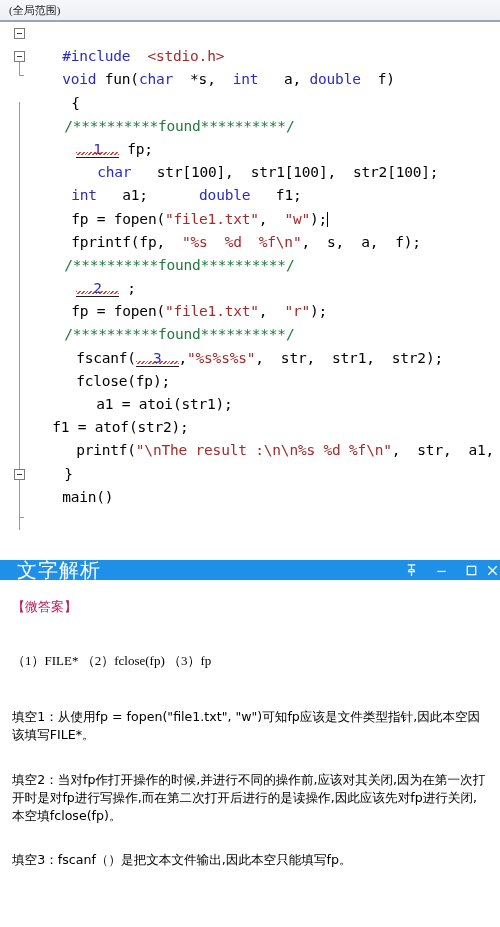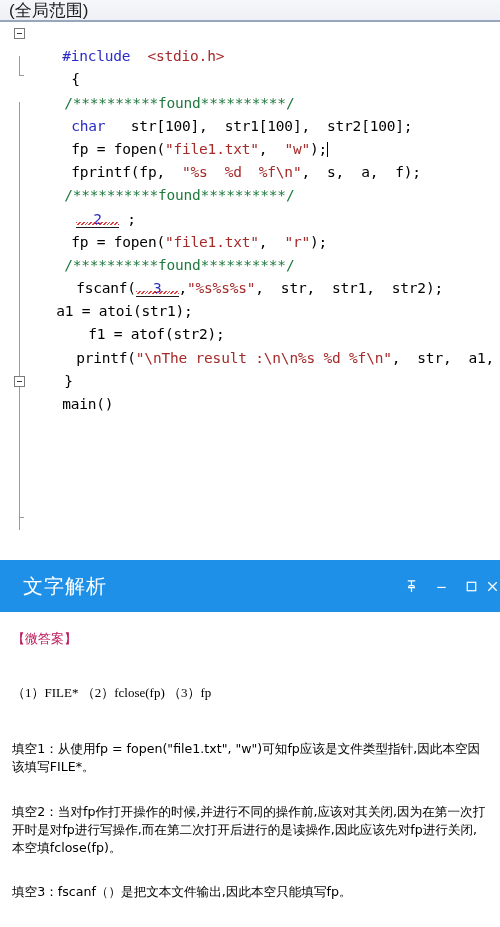--- a/index.html
+++ b/index.html
@@ -17,23 +17,23 @@
   .scope-bar {
     height: 22px;
     background: linear-gradient(to bottom, #f6f7fa 0%, #eef0f5 100%);
     border-bottom: 2px solid #97a6bd;
     display: flex;
     align-items: center;
     padding: 0 0 0 9px;
     box-sizing: border-box;
   }
   .scope-bar .scope-text {
-    font-size: 17px;
+    font-size: 11px;
     color: #1b1b1b;
-    font-family: Liberation Sans, sans-serif;
+    font-family: Liberation Serif, serif;
     line-height: 1;
   }
 
   
   .editor {
     position: relative;
     height: 508px;
     background: #ffffff;
     overflow: hidden;
     font-family: "DejaVu Sans Mono", monospace;
@@ -98,25 +98,25 @@
     display: inline-block;
     width: 1px; height: 15px;
     background: #000;
     vertical-align: -3px;
     margin-left: 0px;
   }
 
   
   .panel-gap { height: 30px; background: #ffffff; }
   .panel-title {
-    height: 52px;
+    height: 20px;
     background: #1e90e8;
     display: flex;
     align-items: center;
-    padding-left: 23px;
+    padding-left: 17px;
     box-sizing: border-box;
   }
   .panel-title .title-text {
     color: #ffffff;
     font-size: 20px;
     font-family: "DejaVu Sans", sans-serif;
     letter-spacing: 1px;
     flex: 1;
   }
   .win-btns {
@@ -178,34 +178,43 @@
   <div class="guide" style="top:80px;height:415px;"></div>
   <div class="guide-end" style="top:495px;"></div>
 
   <div class="guide" style="top:449px;height:68px;"></div>
 
   <div class="code-line" style="top:0px;">
     <span class="fold"></span><span class="inc">#include</span><span>  </span><span class="str">&lt;stdio.h&gt;</span>
   </div>
 
 
+  <div class="code-line" style="padding-left:28px;">
+    <span class="fold"></span><span class="kw">void</span><span> fun(</span><span class="kw">char</span><span>  *s,  </span><span class="kw">int</span><span>   a, </span><span class="kw">double</span><span>  f)</span>
+  </div>
 
   <div class="code-line" style="padding-left:37px;">
     <span>{</span>
   </div>
 
   <div class="code-line" style="padding-left:30px;">
     <span class="cmt">/**********found**********/</span>
   </div>
 
-
-  <div class="code-line" style="padding-left:37px;">
+  <div class="code-line" style="padding-left:42px;">
+    <span class="blank under">&nbsp;&nbsp;1&nbsp;&nbsp;</span><span> fp;</span>
+  </div>
+
+  <div class="code-line" style="padding-left:37px;margin-left:26px;">
     <span class="kw">char</span><span>   str[100],  str1[100],  str2[100];</span>
   </div>
 
+  <div class="code-line" style="padding-left:37px;">
+    <span class="kw">int</span><span>   a1;      </span><span class="kw">double</span><span>   f1;</span>
+  </div>
 
   <div class="code-line" style="padding-left:37px;">
     <span>fp = fopen(</span><span class="str">"file1.txt"</span><span>,  </span><span class="str">"w"</span><span>);</span><span class="caret"></span>
   </div>
 
   <div class="code-line" style="padding-left:37px;">
     <span>fprintf(fp,  </span><span class="str">"%s  %d  %f\n"</span><span>,  s,  a,  f);</span>
   </div>
 
   <div class="code-line" style="padding-left:30px;">
@@ -221,26 +230,29 @@
   </div>
 
   <div class="code-line" style="padding-left:30px;">
     <span class="cmt">/**********found**********/</span>
   </div>
 
   <div class="code-line" style="padding-left:42px;">
     <span>fscanf(</span><span class="blank under">&nbsp;&nbsp;3&nbsp;&nbsp;</span><span>,</span><span class="str">"%s%s%s"</span><span>,  str,  str1,  str2);</span>
   </div>
 
-
-  <div class="code-line" style="padding-left:22px;">
+  <div class="code-line" style="padding-left:42px;">
+    <span>fclose(fp);</span>
+  </div>
+
+  <div class="code-line" style="padding-left:62px;">
     <span>a1 = atoi(str1);</span>
   </div>
 
-  <div class="code-line" style="padding-left:54px;">
+  <div class="code-line" style="padding-left:18px;">
     <span>f1 = atof(str2);</span>
   </div>
 
   <div class="code-line" style="padding-left:42px;">
     <span>printf(</span><span class="str">"\nThe result :\n\n%s %d %f\n"</span><span>,  str,  a1,  f1);</span>
   </div>
 
   <div class="code-line" style="padding-left:30px;">
     <span>}</span>
   </div>

